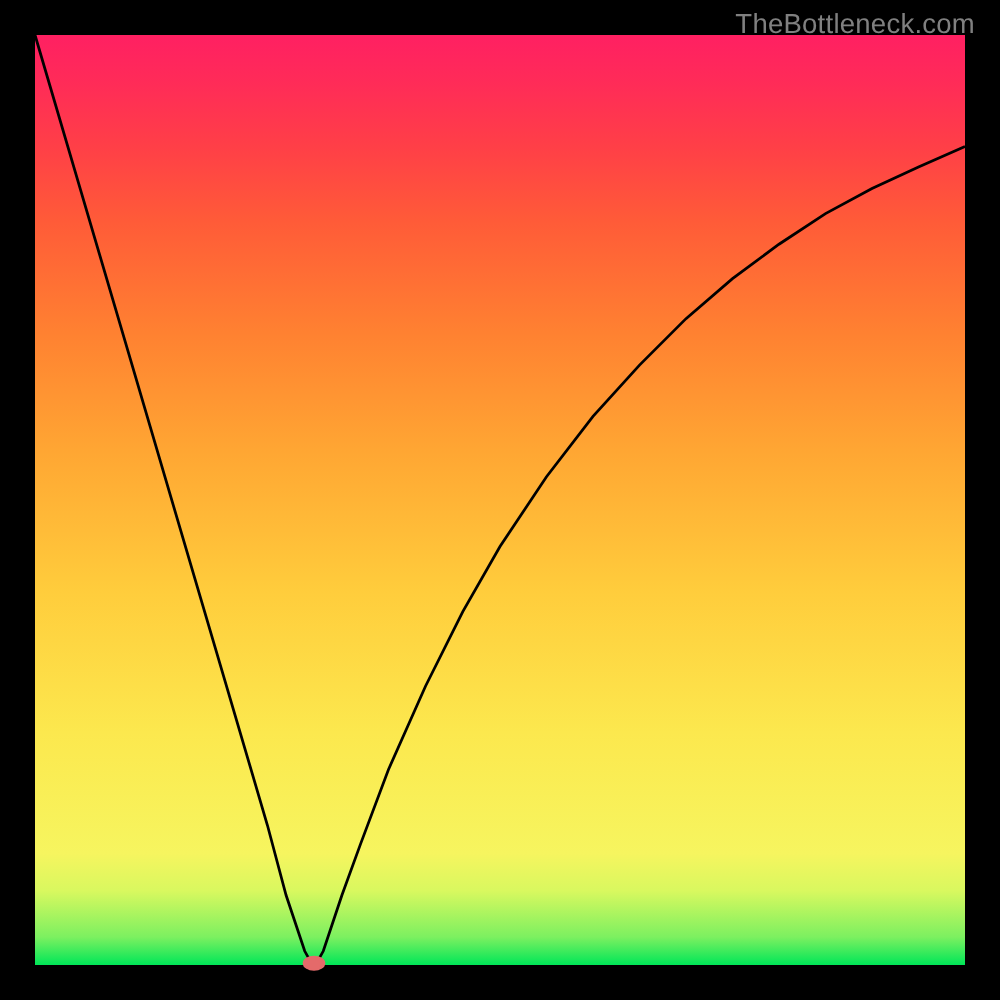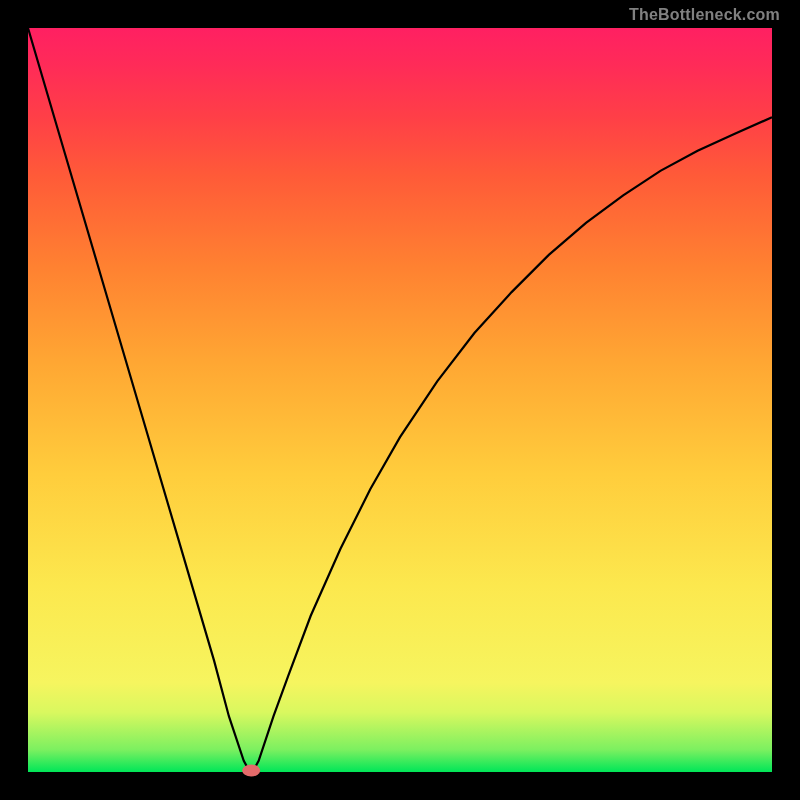--- a/index.html
+++ b/index.html
@@ -52,22 +52,22 @@
   }
   .marker {
     fill: #e46a6a;
     stroke: none;
   }
   .watermark {
     position: absolute;
     top: 6px;
     right: 20px;
     color: #808080;
-    font-size: 16px;
-    font-weight: 700;
+    font-size: 22px;
+    font-weight: 400;
     letter-spacing: 0.2px;
     font-family: Arial, Helvetica, sans-serif;
   }
 </style>
 </head>
 <body>
 
 <div class="chart-container">
   <div class="plot-area">
     <svg class="curve-svg" viewBox="0 0 744 744" preserveAspectRatio="none">

